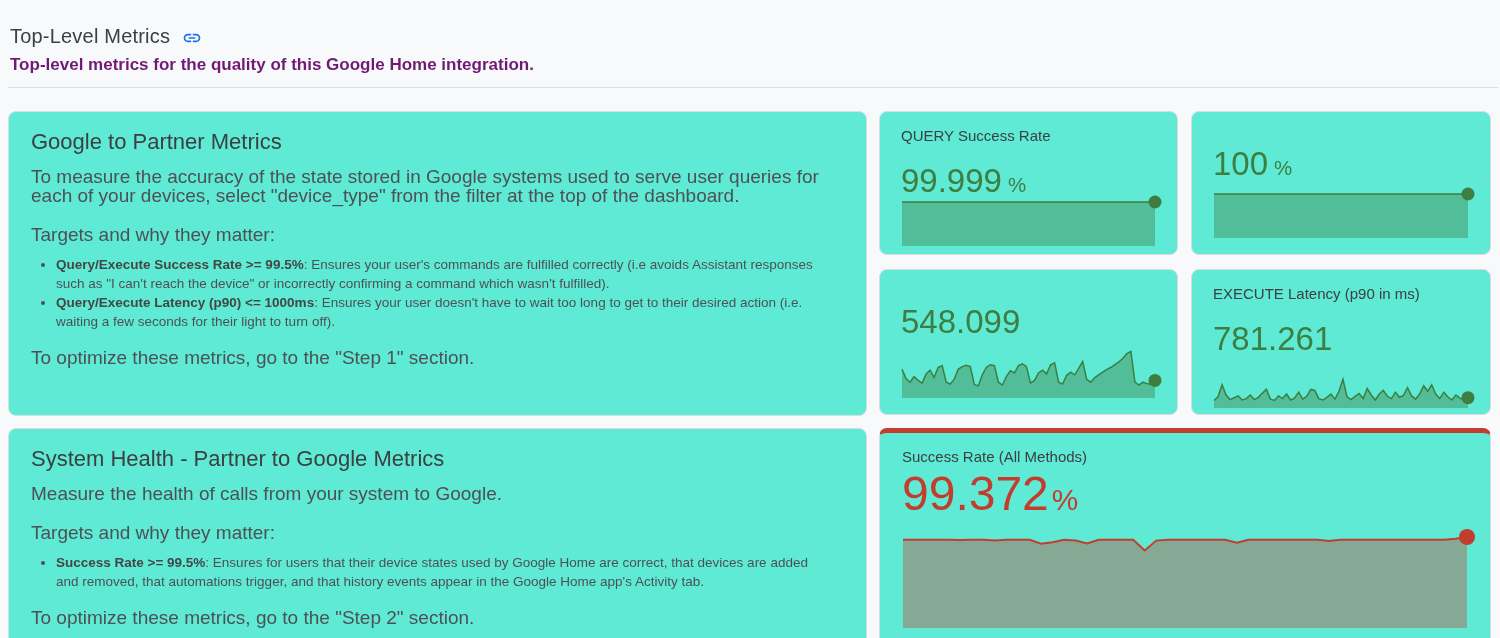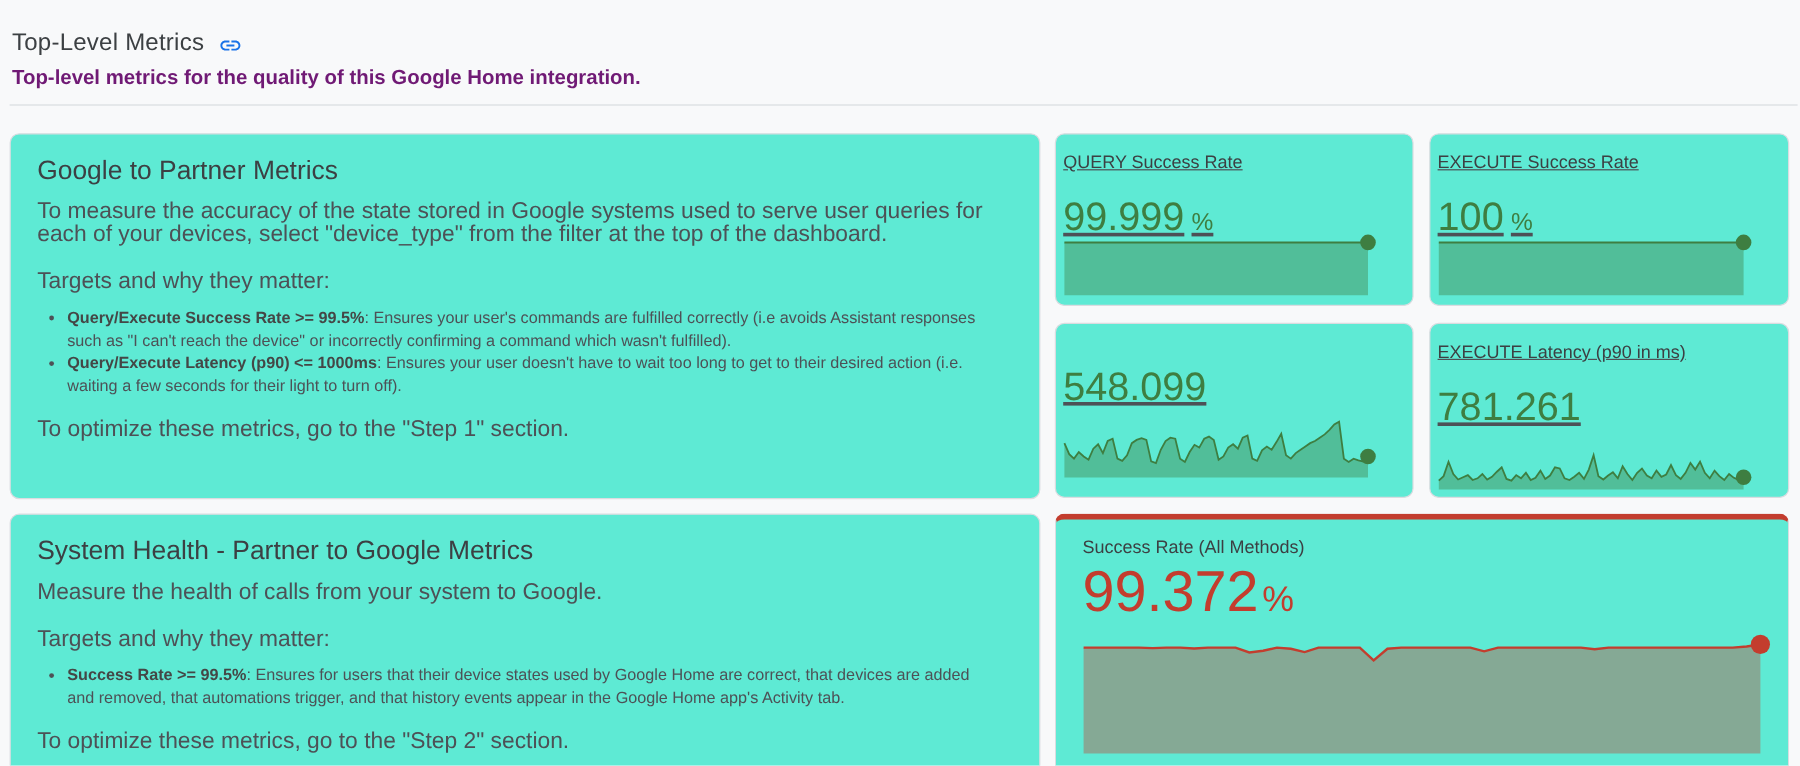--- a/index.html
+++ b/index.html
@@ -43,21 +43,21 @@
   .info-card li b { font-weight: 700; color: #444746; }
   .footer-note { margin-top: 16px; }
 
   
   .metric-grid {
     display: grid;
     grid-template-columns: 299px 300px;
     grid-template-rows: 144px 146px;
     gap: 14px 13px;
   }
-  .metric-card { padding: 15px 6px 16px; display: flex; flex-direction: column; text-decoration: underline; }
+  .metric-card { padding: 15px 21px 16px; display: flex; flex-direction: column; }
   .metric-label { font-size: 15px; color: #3c4043; }
   .metric-value { font-size: 33px; line-height: 1.12; margin-top: 19px; white-space: nowrap; }
   .metric-value.good  { color: #3e7e41; }
   .metric-value.alert { color: #c33d2e; }
   .metric-value .unit { font-size: 0.62em; margin-left: 6px; }
   .wide-card { height: 227px; border-top: 5px solid #c33d2e; padding: 15px 22px 26px; display: flex; flex-direction: column; }
   .wide-card .metric-value { font-size: 48px; margin-top: 2px; }
   .wide-card .metric-value .unit { margin-left: 3px; }
 
   .spark { margin-top: auto; position: relative; }
@@ -116,21 +116,20 @@
         <div class="spark sp-flat">
             <svg width="255" height="46">
               <polygon points="1.0,2.0 14.3,2.0 27.6,2.0 40.9,2.0 54.3,2.0 67.6,2.0 80.9,2.0 94.2,2.0 107.5,2.0 120.8,2.0 134.2,2.0 147.5,2.0 160.8,2.0 174.1,2.0 187.4,2.0 200.7,2.0 214.1,2.0 227.4,2.0 240.7,2.0 254.0,2.0 254,46 1,46" fill="rgba(62,126,65,0.4)"></polygon>
               <polyline points="1.0,2.0 14.3,2.0 27.6,2.0 40.9,2.0 54.3,2.0 67.6,2.0 80.9,2.0 94.2,2.0 107.5,2.0 120.8,2.0 134.2,2.0 147.5,2.0 160.8,2.0 174.1,2.0 187.4,2.0 200.7,2.0 214.1,2.0 227.4,2.0 240.7,2.0 254.0,2.0" fill="none" stroke="#3e7e41" stroke-width="1.7"></polyline>
               <circle cx="254.0" cy="2.0" r="6.5" fill="#3e7e41"></circle>
             </svg>
           </div>
       </div>
 
       <div class="card metric-card">
-        <div class="metric-label">EXECUTE Success Rate</div>
         <div class="metric-value good"><span>100</span><span class="unit">%</span></div>
         <div class="spark sp-flat">
             <svg width="256" height="46">
               <polygon points="1.0,2.0 14.4,2.0 27.7,2.0 41.1,2.0 54.5,2.0 67.8,2.0 81.2,2.0 94.6,2.0 107.9,2.0 121.3,2.0 134.7,2.0 148.1,2.0 161.4,2.0 174.8,2.0 188.2,2.0 201.5,2.0 214.9,2.0 228.3,2.0 241.6,2.0 255.0,2.0 255,46 1,46" fill="rgba(62,126,65,0.4)"></polygon>
               <polyline points="1.0,2.0 14.4,2.0 27.7,2.0 41.1,2.0 54.5,2.0 67.8,2.0 81.2,2.0 94.6,2.0 107.9,2.0 121.3,2.0 134.7,2.0 148.1,2.0 161.4,2.0 174.8,2.0 188.2,2.0 201.5,2.0 214.9,2.0 228.3,2.0 241.6,2.0 255.0,2.0" fill="none" stroke="#3e7e41" stroke-width="1.7"></polyline>
               <circle cx="255.0" cy="2.0" r="6.5" fill="#3e7e41"></circle>
             </svg>
           </div>
       </div>
 

